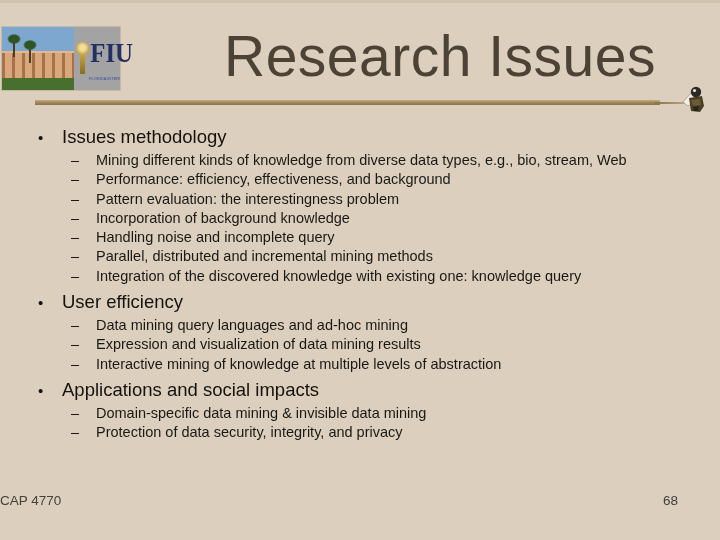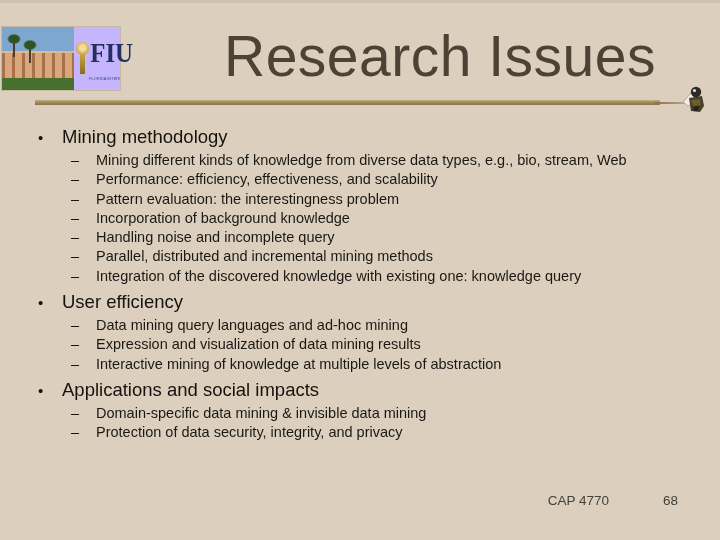--- a/index.html
+++ b/index.html
@@ -18,21 +18,21 @@
     background:repeating-linear-gradient(90deg,#a9714a 0 3px,#d8a87c 3px 10px);
     border-top:2px solid #dfb98f; }
   .photo-grass { position:absolute; left:0; bottom:0; width:72px; height:12px; background:#47702f; }
   .palm { position:absolute; width:16px; height:12px;
     background:radial-gradient(ellipse at center,#2e5424 45%,rgba(0,0,0,0) 62%); }
   .palm.p1 { left:4px; top:6px; }
   .palm.p2 { left:20px; top:12px; }
   .trunk { position:absolute; width:2px; height:16px; background:#4a3c28; }
   .trunk.t1 { left:11px; top:14px; }
   .trunk.t2 { left:27px; top:20px; }
-  .logo-white { position:absolute; left:72px; top:0; width:46px; height:63px; background:#c4b5fd; }
+  .logo-white { position:absolute; left:72px; top:0; width:46px; height:63px; background:#a3a3a3; }
   .seal { position:absolute; left:2px; top:15px; width:13px; height:13px; border-radius:50%;
     background:radial-gradient(circle at 50% 45%, #f3dc9a 30%, #c8a23c 70%, #8a6d22 100%); }
   .seal-col { position:absolute; left:6px; top:27px; width:5px; height:20px;
     background:linear-gradient(#caa544,#8a6d22); }
   .logo-letters { position:absolute; left:15px; top:6px; width:31px; text-align:center;
     font-family:"Liberation Serif", serif; font-weight:bold; font-size:27px; line-height:40px;
     color:#242f63; transform:scaleX(0.92); }
   .logo-subtext { position:absolute; left:15px; top:49px; width:31px; text-align:center;
     font-size:4px; line-height:5px; color:#3a4a9a; white-space:nowrap; overflow:hidden; }
 
@@ -49,21 +49,21 @@
   .content { position:absolute; left:0; top:126px; width:720px; }
   .l1 { display:flex; align-items:baseline; font-size:18.5px; line-height:22px;
     color:#15130f; margin:0 0 2px 0; }
   .l1 + .l1, .l2 + .l1 { margin-top:5px; }
   .m1 { display:inline-block; width:24px; margin-left:38px; font-size:15px; }
   .l2 { display:flex; align-items:baseline; font-size:14.5px; line-height:19.3px; color:#1b1916; }
   .m2 { display:inline-block; flex:0 0 25px; margin-left:71px; }
   .t2 { max-width:556px; }
 
   
-  .footer-course { position:absolute; left:0; top:493px; width:609px; text-align:right;
+  .footer-course { position:absolute; left:0; top:493px; width:609px; text-align:left;
     font-size:13.5px; color:#45423a; }
   .footer-page { position:absolute; top:493px; right:42px; font-size:13.5px; color:#404040; }
 </style>
 </head>
 <body>
 
 <div class="slide">
   <div class="top-strip"></div>
 
   <div class="logo">
@@ -92,29 +92,29 @@
     <circle cx="14" cy="8" r="5.2" fill="#2c2a25"></circle>
     <circle cx="12.5" cy="6.5" r="1.6" fill="#e8e4da"></circle>
     <path d="M7,14 L20,12 L22,22 L18,28 L9,27 Z" fill="#4a3f26"></path>
     <path d="M9,16 L18,15 L19,21 L11,22 Z" fill="#6b5c33"></path>
     <path d="M11,23 L17,22 L16,27 L12,27 Z" fill="#26231c"></path>
   </svg>
 
   <div class="content">
       <div class="l1">
         <span class="m1">•</span>
-        <span>Mining methodology</span>
+        <span>Issues methodology</span>
       </div>
       <div class="l2">
         <span class="m2">–</span>
         <span class="t2">Mining different kinds of knowledge from diverse data types, e.g., bio, stream, Web</span>
       </div>
       <div class="l2">
         <span class="m2">–</span>
-        <span class="t2">Performance: efficiency, effectiveness, and scalability</span>
+        <span class="t2">Performance: efficiency, effectiveness, and background</span>
       </div>
       <div class="l2">
         <span class="m2">–</span>
         <span class="t2">Pattern evaluation: the interestingness problem</span>
       </div>
       <div class="l2">
         <span class="m2">–</span>
         <span class="t2">Incorporation of background knowledge</span>
       </div>
       <div class="l2">

